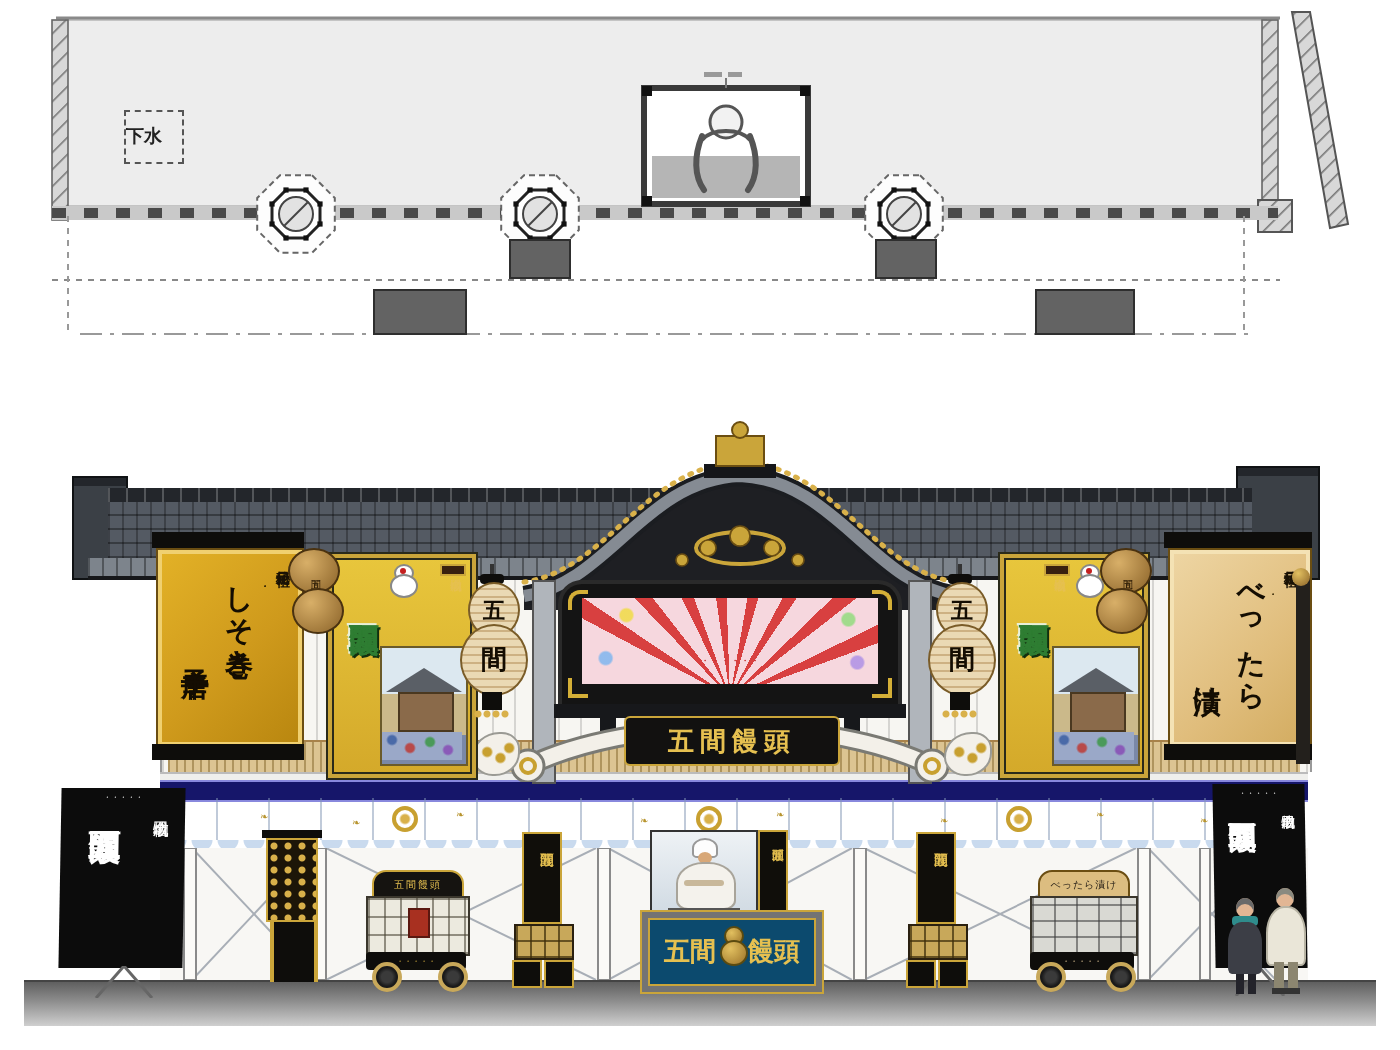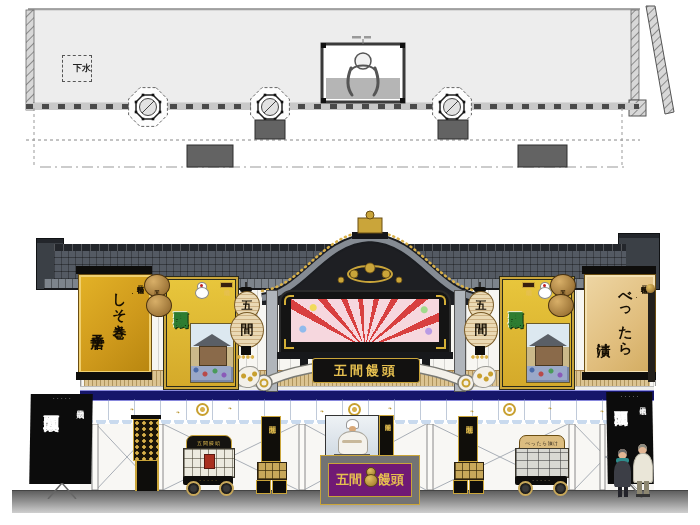--- a/index.html
+++ b/index.html
@@ -121,21 +121,21 @@
     <path d="M351,68 C347,78 347,88 352,95" fill="none" stroke="#555" stroke-width="3" stroke-linecap="round"></path>
     <path d="M375,68 C379,78 379,88 374,95" fill="none" stroke="#555" stroke-width="3" stroke-linecap="round"></path>
     <path d="M351,70 C356,64 370,64 375,70" fill="none" stroke="#555" stroke-width="2"></path>
   </g>
 
   <rect x="255" y="120" width="30" height="19" fill="#636363" stroke="#2e2e2e"></rect>
   <rect x="438" y="120" width="30" height="19" fill="#636363" stroke="#2e2e2e"></rect>
   <rect x="187" y="145" width="46" height="22" fill="#636363" stroke="#2e2e2e"></rect>
   <rect x="518" y="145" width="49" height="22" fill="#636363" stroke="#2e2e2e"></rect>
 </svg>
-<div class="abs" style="left:62px;top:55px;width:28px;height:25px;border:1px dashed #555;display:flex;align-items:center;justify-content:flex-end;">
+<div class="abs" style="left:62px;top:55px;width:28px;height:25px;border:1px dashed #555;display:flex;align-items:center;justify-content:flex-start;">
   <span style="font-size:9px;font-weight:bold;color:#222;">下水</span>
 </div>
 
 <div class="abs wall-upper" style="left:80px;top:286px;width:574px;height:100px;"></div>
 
 <div class="abs lattice" style="left:84px;top:370px;width:566px;height:16px;"></div>
 <div class="abs whitestrip" style="left:80px;top:386px;width:574px;height:4px;"></div>
 <div class="abs navy" style="left:80px;top:390px;width:574px;height:9px;"></div>
 <div class="abs awning" style="left:82px;top:399px;width:570px;height:21px;"></div>
 <div class="abs scallops" style="left:82px;top:420px;width:570px;height:5px;"></div>
@@ -351,21 +351,21 @@
   <div class="abs" style="left:20px;top:3px;width:11px;height:8px;background:#fdfdfd;border:1px solid #999;border-radius:50% 50% 20% 20%;"></div>
   <div class="abs" style="left:23px;top:10px;width:7px;height:6px;background:#d8a878;border-radius:50%;"></div>
   <div class="abs" style="left:12px;top:15px;width:28px;height:22px;background:#f4f2ec;border:1px solid #a8a49a;border-radius:45% 45% 20% 20%;"></div>
   <div class="abs" style="left:16px;top:24px;width:20px;height:3px;background:#c8b89a;border-radius:2px;"></div>
   <div class="abs" style="left:8px;top:38px;width:36px;height:3px;background:#555;"></div>
 </div>
 <div class="abs framegold" style="left:379px;top:415px;width:13px;height:44px;background:#100e0a;">
   <span class="vt abs" style="left:3px;top:4px;font-size:6px;color:#e6c050;">五間饅頭</span>
 </div>
 
-<div class="abs" style="left:321px;top:456px;width:84px;height:34px;background:#701a75;border:7px solid #737373;box-shadow:inset 0 0 0 1px #caa53a,0 0 0 1px #caa53a;display:flex;align-items:center;justify-content:space-around;">
+<div class="abs" style="left:321px;top:456px;width:84px;height:34px;background:#0c4a6e;border:3px solid #737373;box-shadow:inset 0 0 0 1px #caa53a,0 0 0 1px #caa53a;display:flex;align-items:center;justify-content:space-around;">
   <span style="font-size:13px;font-weight:bold;color:#e6c050;">五間</span>
   <span class="abs" style="left:36px;top:4px;width:12px;height:20px;">
     <span class="abs" style="left:2px;top:0;width:8px;height:8px;background:radial-gradient(circle at 35% 30%,#e2c060,#9a7228);border:1px solid #5a4a10;border-radius:50%;display:block;"></span>
     <span class="abs" style="left:0;top:7px;width:12px;height:11px;background:radial-gradient(circle at 35% 30%,#e2c060,#9a7228);border:1px solid #5a4a10;border-radius:50%;display:block;"></span>
   </span>
   <span style="font-size:13px;font-weight:bold;color:#e6c050;">饅頭</span>
 </div>
 
 <div class="abs" style="left:453px;top:416px;width:30px;height:76px;">
   <div class="abs framegold" style="left:5px;top:0;width:18px;height:44px;background:#100e0a;">

